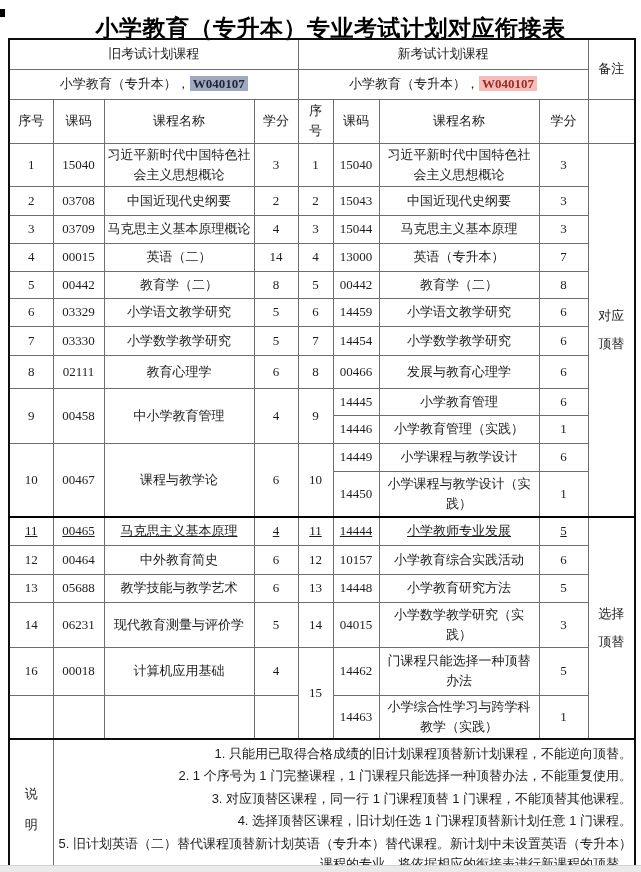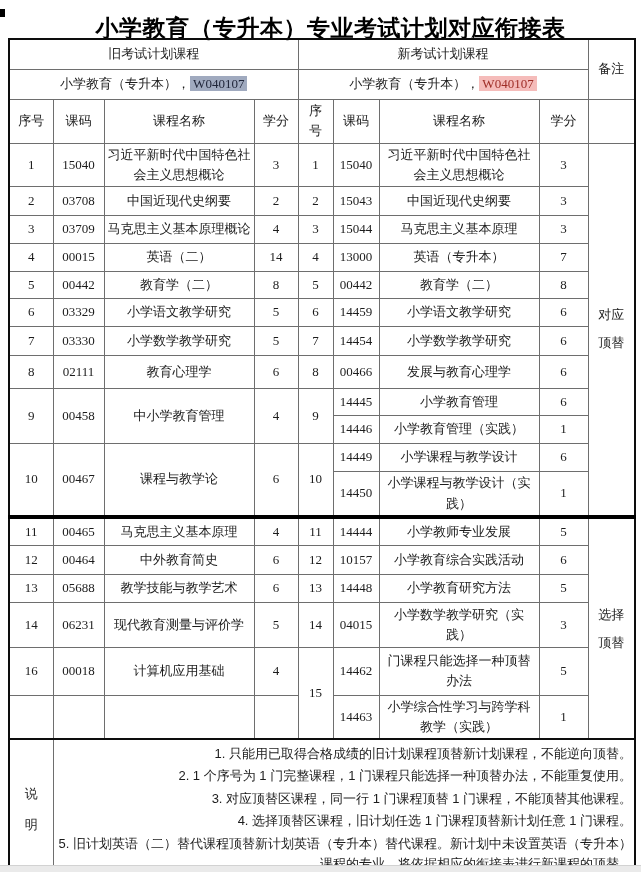--- a/index.html
+++ b/index.html
@@ -18,27 +18,27 @@
     position:absolute;top:38px;left:8px;width:626px;
     border-collapse:collapse;table-layout:fixed;
     border:2px solid #0d0d0d;
   }
   .grid td{
     border:1px solid #6e6e6e;text-align:center;vertical-align:middle;
     font-size:13px;line-height:1.55;padding:1px 2px;overflow:hidden;
   }
   .hrow td{font-size:13px;}
   .name{text-align:left;padding-left:8px;padding-right:4px;font-size:12.5px;}
-  .sec2 td{border-top:4px solid #000000;}
+  .sec2 td{border-top:2px solid #000000;text-decoration:underline;}
   .notes-row td{border-top:2px solid #0d0d0d;}
   .w1{display:inline-block;width:1.2em;line-height:1.5;}
   .vlabel{display:inline-block;width:2.2em;line-height:2.15;}
   .smlabel{display:inline-block;width:1.2em;line-height:2.4;
     font-family:Liberation Serif, serif;}
-  .hl{padding:0 3px;}
+  .hl{padding:0 3px;font-weight:bold;}
   .notes-text{
     text-align:left;vertical-align:middle;padding:6px 10px 6px 9px;
     font-family:"Liberation Sans","DejaVu Sans",sans-serif;
     font-size:13px;line-height:1.45;
   }
   .notes-text div{margin:2.5px 0;text-align:right;}
   .bottom-strip{
     position:absolute;left:0;top:865px;width:641px;height:7px;
     background:#eaeaea;border-top:1px solid #d2d2d2;
   }

